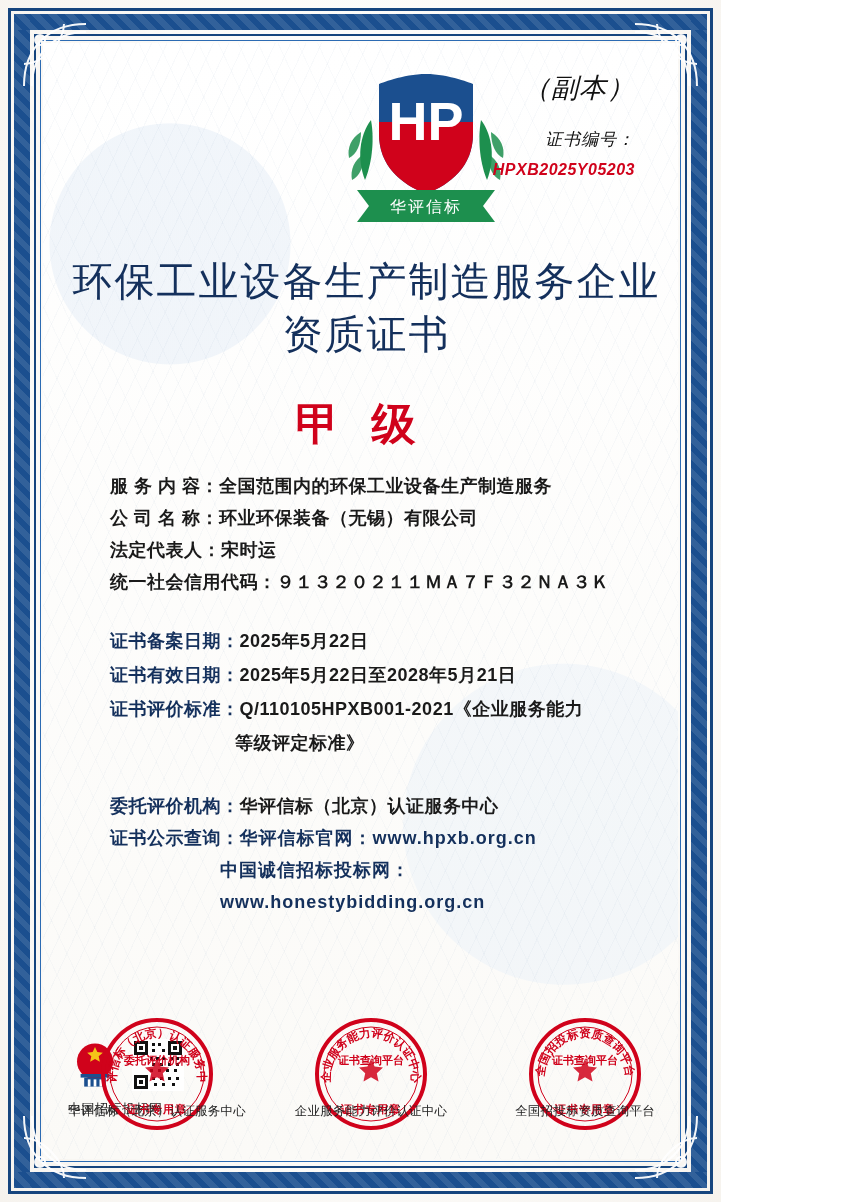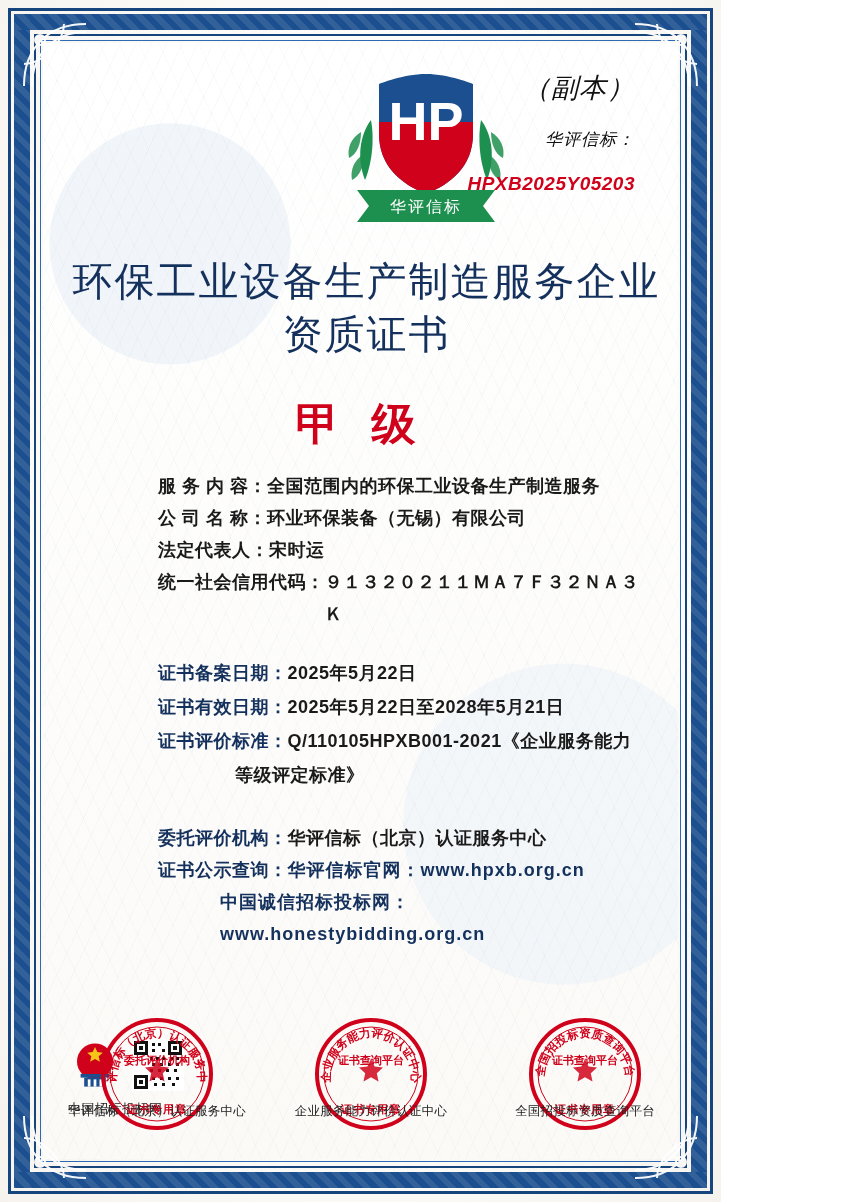--- a/index.html
+++ b/index.html
@@ -79,21 +79,21 @@
     position:absolute;right:86px;top:18px;width:230px;text-align:right;font-style:italic;
   }
   .copy-label{
     font-size:27px;color:#111;letter-spacing:1px;
     font-family:"Liberation Sans","DejaVu Sans",sans-serif;
   }
   .cert-no-label{
     margin-top:22px;font-size:17px;color:#111;letter-spacing:1px;
   }
   .cert-no-value{
-    margin-top:22px;font-size:19px;font-weight:bold;color:#d0021b;letter-spacing:.5px;
+    margin-top:10px;font-size:16px;font-weight:bold;color:#d0021b;letter-spacing:.5px;
   }
 
   
   .title{
     position:absolute;top:255px;left:12px;right:0;
     text-align:center;
     font-size:40px;line-height:1.32;font-weight:normal;color:#14305c;
     letter-spacing:2px;
   }
   .title .l2{display:block;}
@@ -105,21 +105,21 @@
   
   .fields{
     position:absolute;left:110px;top:470px;right:70px;
     color:#1a1a1a;
   }
   .row{
     display:flex;align-items:flex-start;
     font-size:18px;font-weight:bold;line-height:32px;
     letter-spacing:.5px;
   }
-  .row .k{white-space:pre;margin-left:48px;}
+  .row .k{white-space:pre;}
   .row .v{flex:1;}
   .block2{margin-top:26px;}
   .block2 .row{line-height:34px;}
   .block2 .k{color:#14305c;}
   .indent{padding-left:125px;}
   .block3{margin-top:30px;}
   .block3 .k{color:#14305c;}
   .link{color:#14305c;letter-spacing:1px;}
   .sub-line{padding-left:110px;}
 
@@ -208,21 +208,21 @@
       <path d="M95 12 C118 12 142 22 142 22 L142 72 C142 104 120 122 95 132 C70 122 48 104 48 72 L48 22 C48 22 72 12 95 12 Z" fill="#1b4f8f"></path>
       <path d="M48 60 L142 60 L142 72 C142 104 120 122 95 132 C70 122 48 104 48 72 Z" fill="#d0021b"></path>
       <text x="95" y="78" text-anchor="middle" font-family="Liberation Sans, sans-serif" font-size="54" font-weight="bold" fill="#ffffff">HP</text>
 
       <path d="M26 128 L164 128 L152 144 L164 160 L26 160 L38 144 Z" fill="#1d8f4e"></path>
       <text x="95" y="150" text-anchor="middle" font-family="Liberation Sans, sans-serif" font-size="16" fill="#ffffff" letter-spacing="2">华评信标</text>
     </svg>
 
     <div class="sidebox">
       <div class="copy-label">（副本）</div>
-      <div class="cert-no-label">华评信标：</div>
+      <div class="cert-no-label">证书编号：</div>
       <div class="cert-no-value">HPXB2025Y05203</div>
     </div>
   </div>
 
   <div class="title">
     <span class="l1">环保工业设备生产制造服务企业</span>
     <span class="l2">资质证书</span>
   </div>
   <div class="grade">甲 级</div>
 

